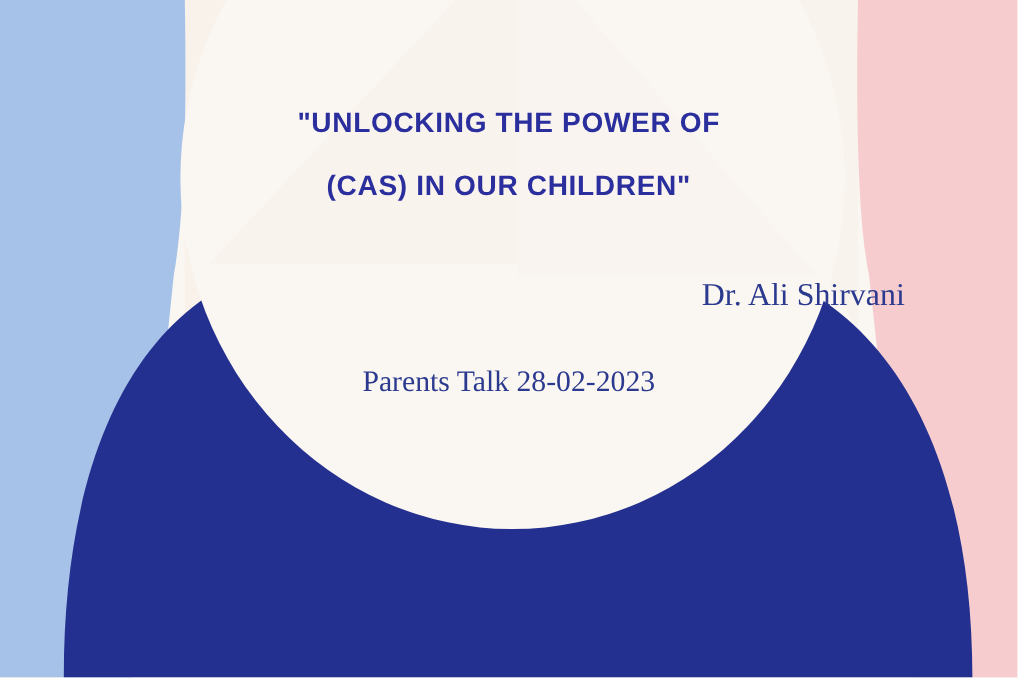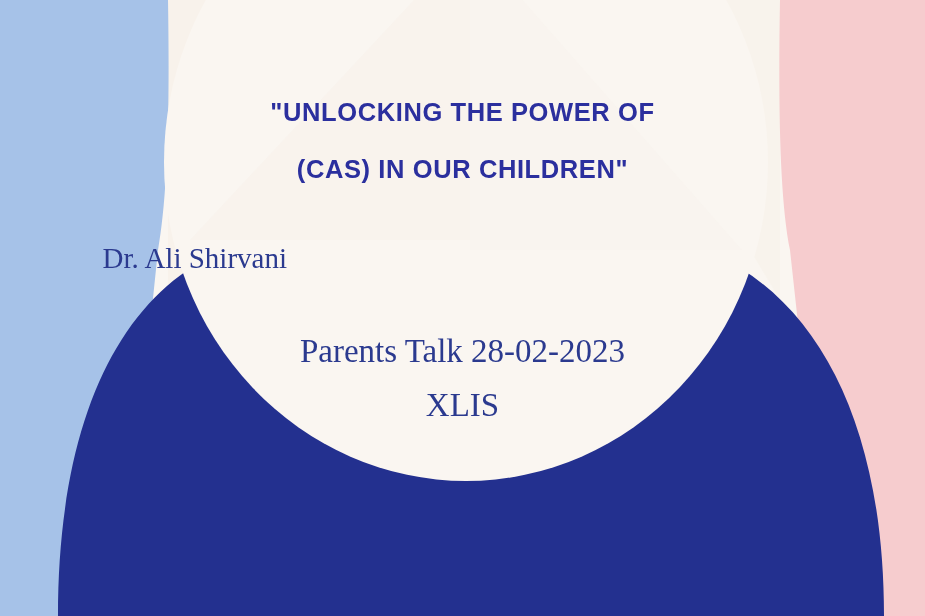--- a/index.html
+++ b/index.html
@@ -53,44 +53,44 @@
     font-size: 25.5px;
     letter-spacing: 0.6px;
     color: #2b2f9e;
     line-height: 1;
     margin: 0 0 31px 0;
     white-space: nowrap;
   }
 
   .speaker-block {
     width: 720px;
-    margin-top: 30px;
-    text-align: left;
+    margin-top: 40px;
+    text-align: right;
   }
 
   .speaker-name {
     font-family: "Liberation Serif", serif;
     font-size: 29px;
     color: #2b3a8f;
     line-height: 1.1;
     margin: 0;
   }
 
   .event-block {
     width: 720px;
     margin-top: 44px;
     text-align: center;
   }
 
   .event-line {
     font-family: "Liberation Serif", serif;
-    font-size: 33px;
+    font-size: 27px;
     color: #2b3a8f;
     line-height: 1.32;
-    margin: 11px;
+    margin: 0;
   }
 </style>
 </head>
 <body>
 
 <div class="slide">
 
   <svg class="bg-layer" viewBox="0 0 925 616" width="925" height="616" preserveAspectRatio="none" xmlns="http://www.w3.org/2000/svg">
 
     <rect x="0" y="0" width="925" height="616" fill="#faf6f1"></rect>
@@ -121,17 +121,16 @@
       <p class="title-line">"UNLOCKING THE POWER OF</p>
       <p class="title-line">(CAS) IN OUR CHILDREN"</p>
     </div>
 
     <div class="speaker-block">
       <p class="speaker-name">Dr. Ali Shirvani</p>
     </div>
 
     <div class="event-block">
       <p class="event-line">Parents Talk 28-02-2023</p>
-      <p class="event-line">XLIS</p>
     </div>
 
   </div>
 </div>
 
 </body></html>

